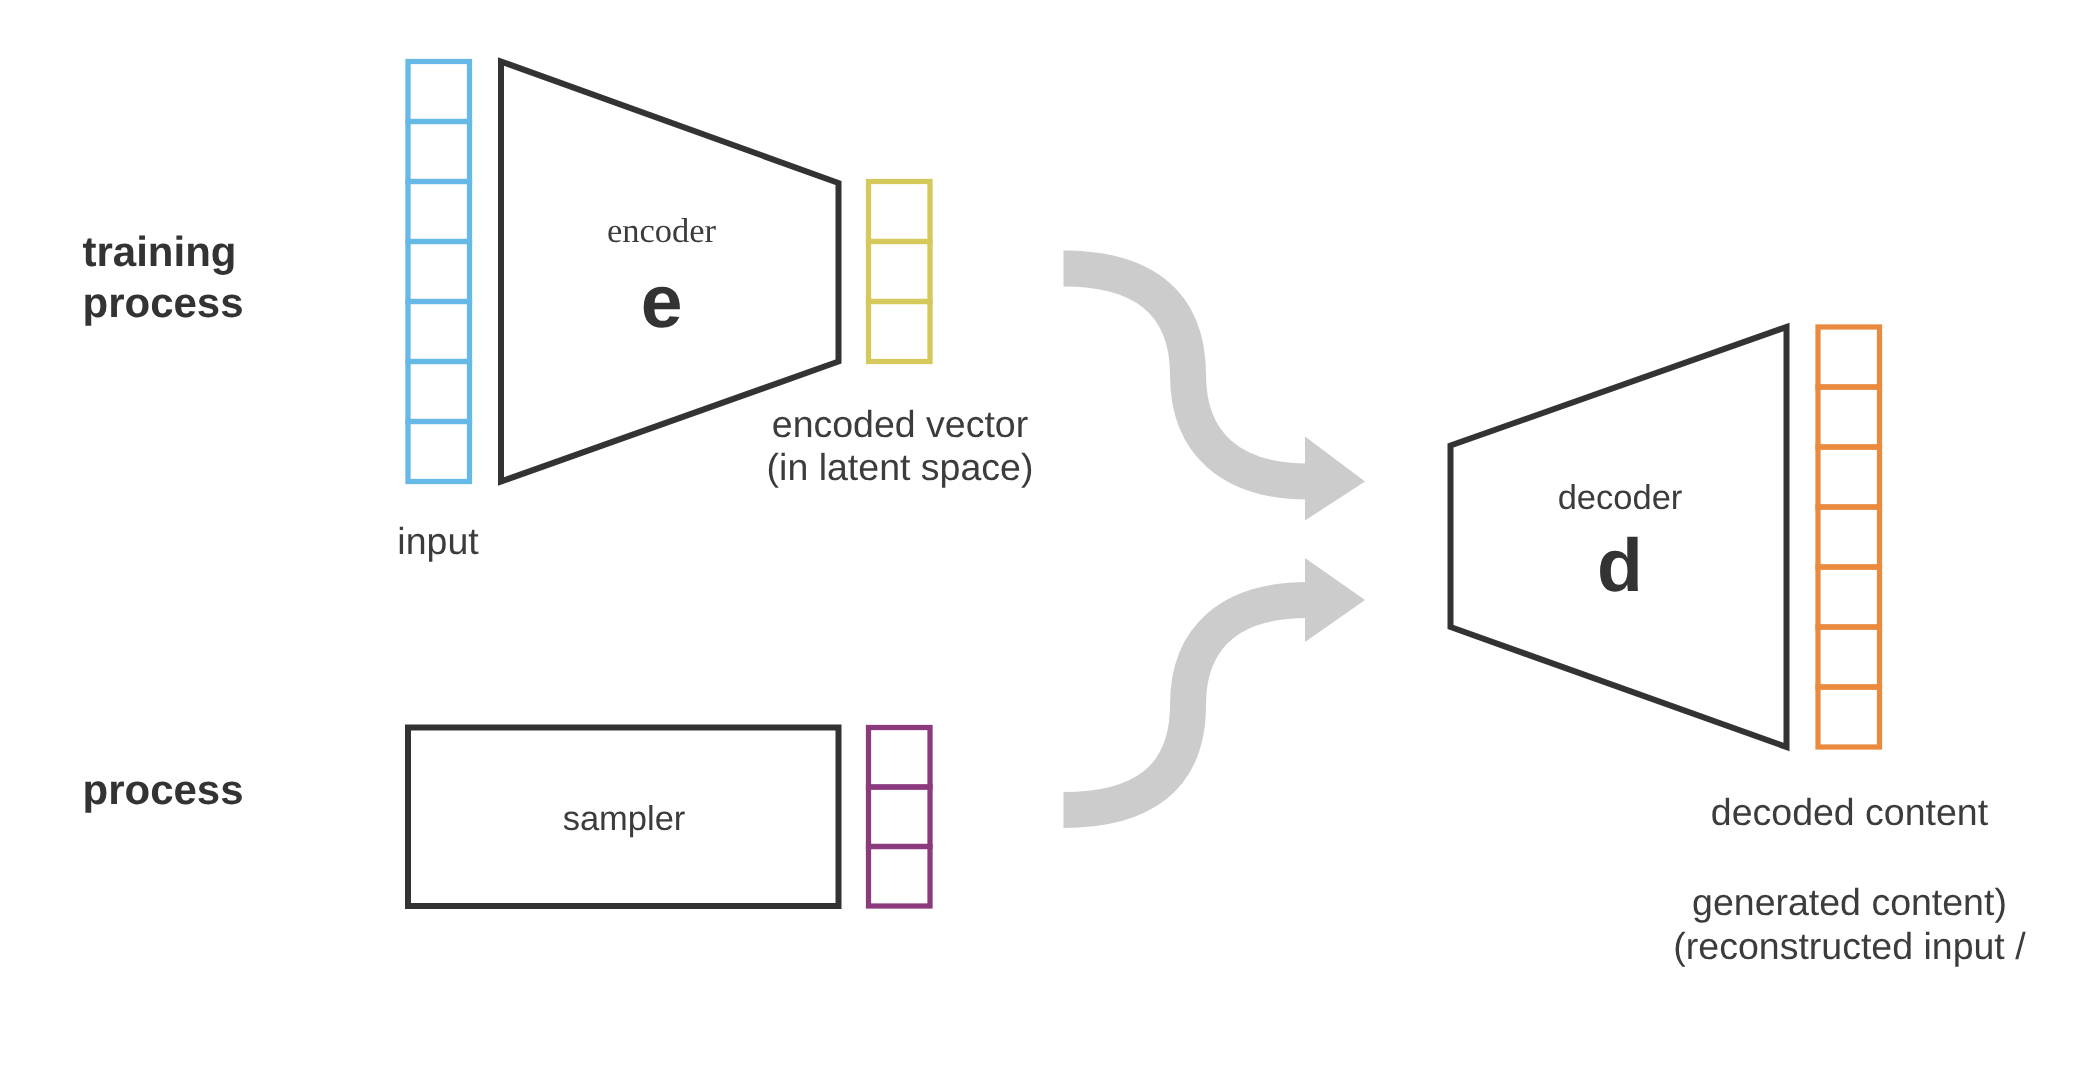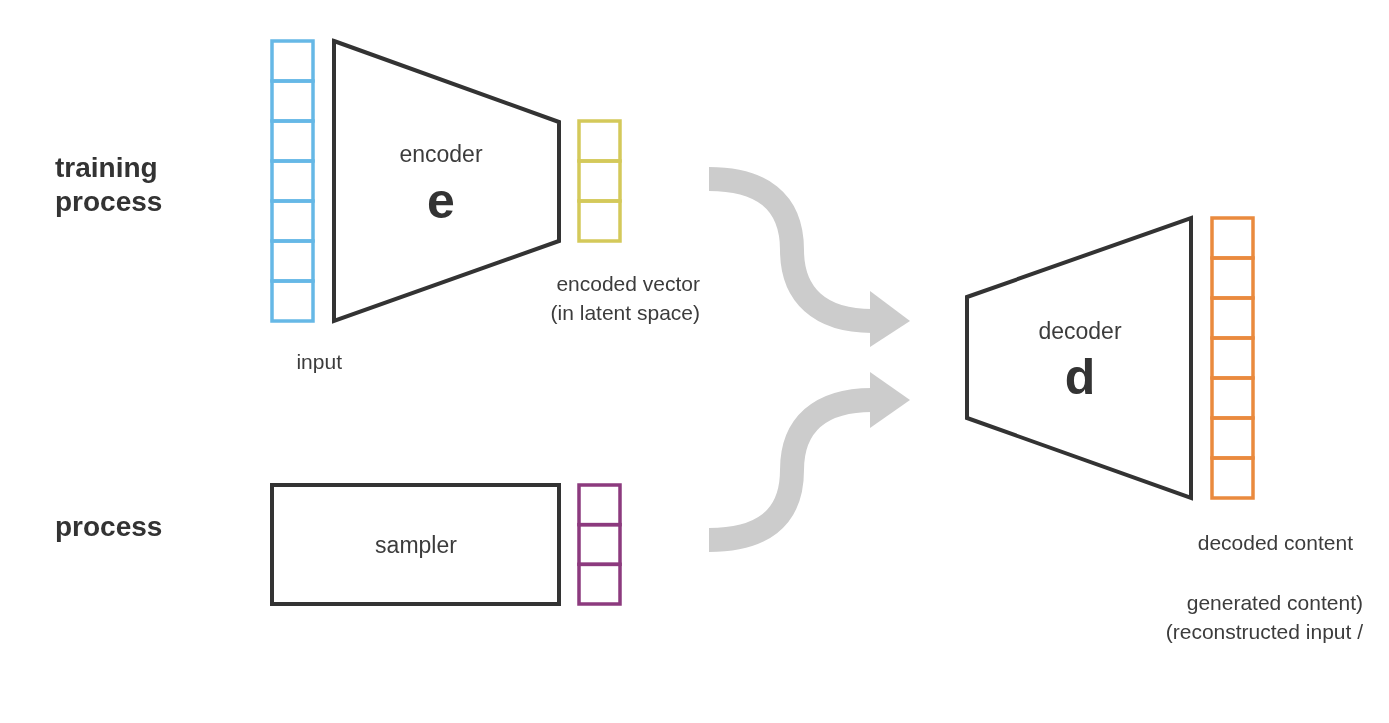--- a/index.html
+++ b/index.html
@@ -1,19 +1,19 @@
 <!DOCTYPE html>
 <html><head>
 <meta charset="utf-8">
 <style>
   html, body { margin: 0; padding: 0; background: #ffffff; }
   body { width: 1389px; height: 723px; position: relative; overflow: hidden;
          font-family: "Liberation Sans", "DejaVu Sans", sans-serif; color: #3a3a3a; }
   svg#diagram { position: absolute; left: 0; top: 0; }
-  .lbl { position: absolute; font-size: 21px; color: #3c3c3c; text-align: right; line-height: 29px; white-space: nowrap; }
+  .lbl { position: absolute; font-size: 25px; color: #3c3c3c; text-align: center; line-height: 29px; white-space: nowrap; }
   .proc { position: absolute; font-size: 28px; font-weight: bold; color: #333333; line-height: 34px; white-space: nowrap; }
   .big { position: absolute; font-size: 50px; font-weight: bold; color: #333333; text-align: center; line-height: 50px; }
   .name { position: absolute; font-size: 23px; color: #3c3c3c; text-align: center; line-height: 28px; }
 </style>
 </head>
 <body>
 
 <svg id="diagram" width="1389" height="723" viewBox="0 0 1389 723">
 
   <g>
@@ -62,21 +62,21 @@
 </svg>
 
 <div class="proc" style="left:55px; top:151px;">
   <div>training</div>
   <div>process</div>
 </div>
 <div class="proc" style="left:55px; top:510px;">
   <div>process</div>
 </div>
 
-<div class="name" style="left:381px; top:140px; width:120px;">encoder</div>
+<div class="name" style="left:381px; top:140px; width:120px;font-family:Liberation Serif, serif;">encoder</div>
 <div class="big" style="left:401px; top:176px; width:80px;">e</div>
 
 <div class="name" style="left:1020px; top:317px; width:120px;">decoder</div>
 <div class="big" style="left:1040px; top:352px; width:80px;">d</div>
 
 <div class="name" style="left:316px; top:531px; width:200px;">sampler</div>
 
 <div class="lbl" style="left:242px; top:347px; width:100px;">input</div>
 
 <div class="lbl" style="left:500px; top:269px; width:200px;">

